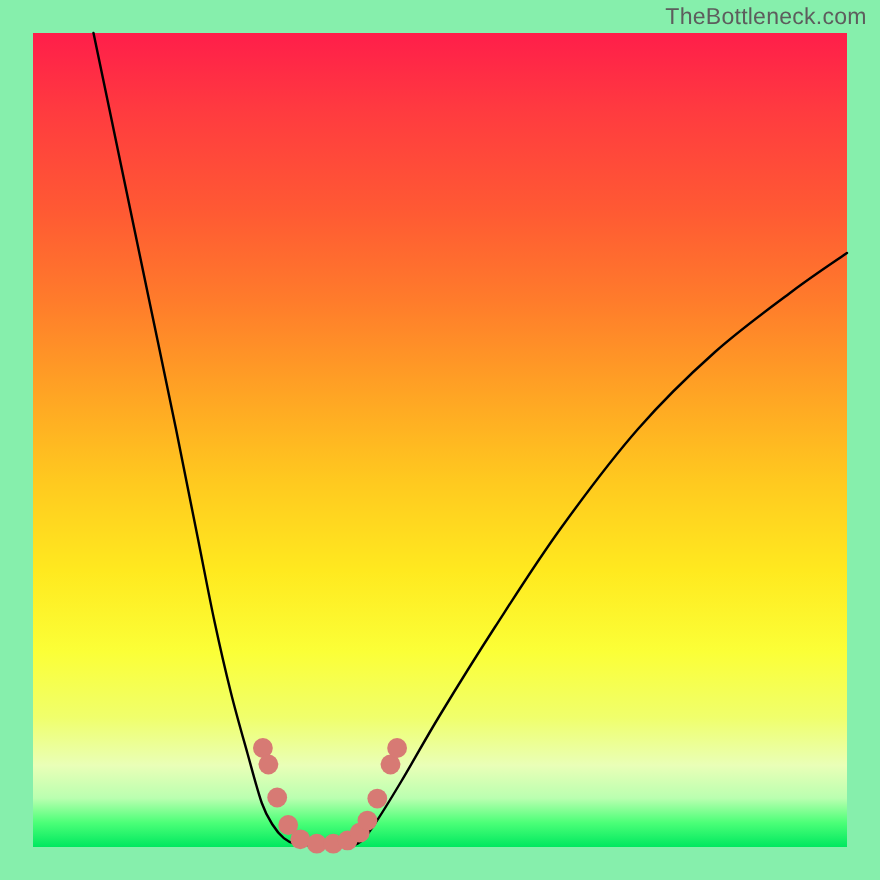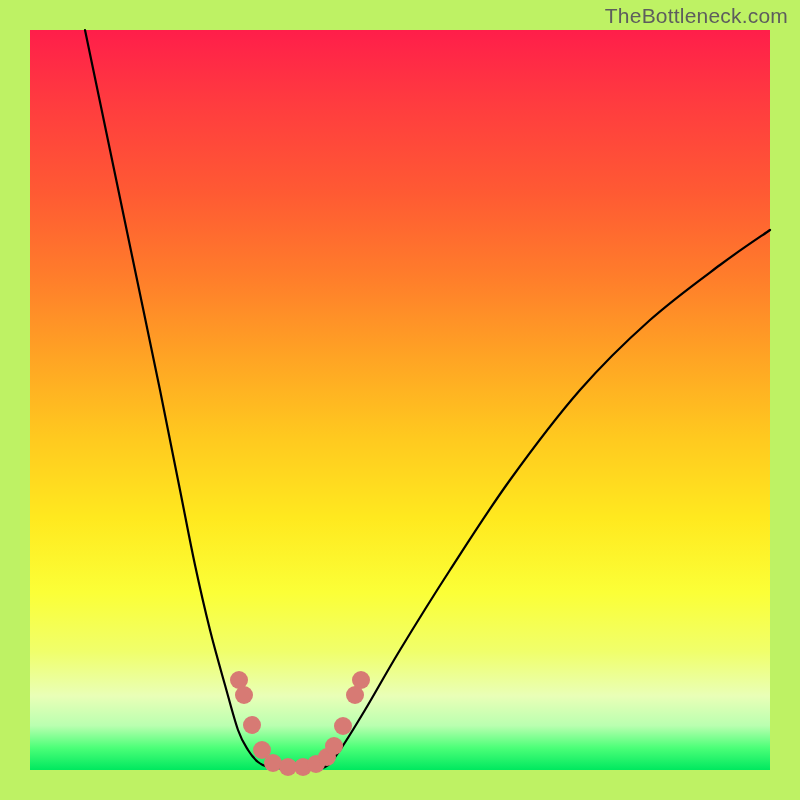--- a/index.html
+++ b/index.html
@@ -10,21 +10,21 @@
     overflow: hidden;
     background: #000;
     font-family: Arial, Helvetica, sans-serif;
   }
   .frame {
     position: absolute;
     top: 0;
     left: 0;
     width: 800px;
     height: 800px;
-    background: #bef264;
+    background: #86efac;
   }
   .plot {
     position: absolute;
     top: 30px;
     left: 30px;
     width: 740px;
     height: 740px;
     background: linear-gradient(
       to bottom,
       #ff1e4a 0%,

